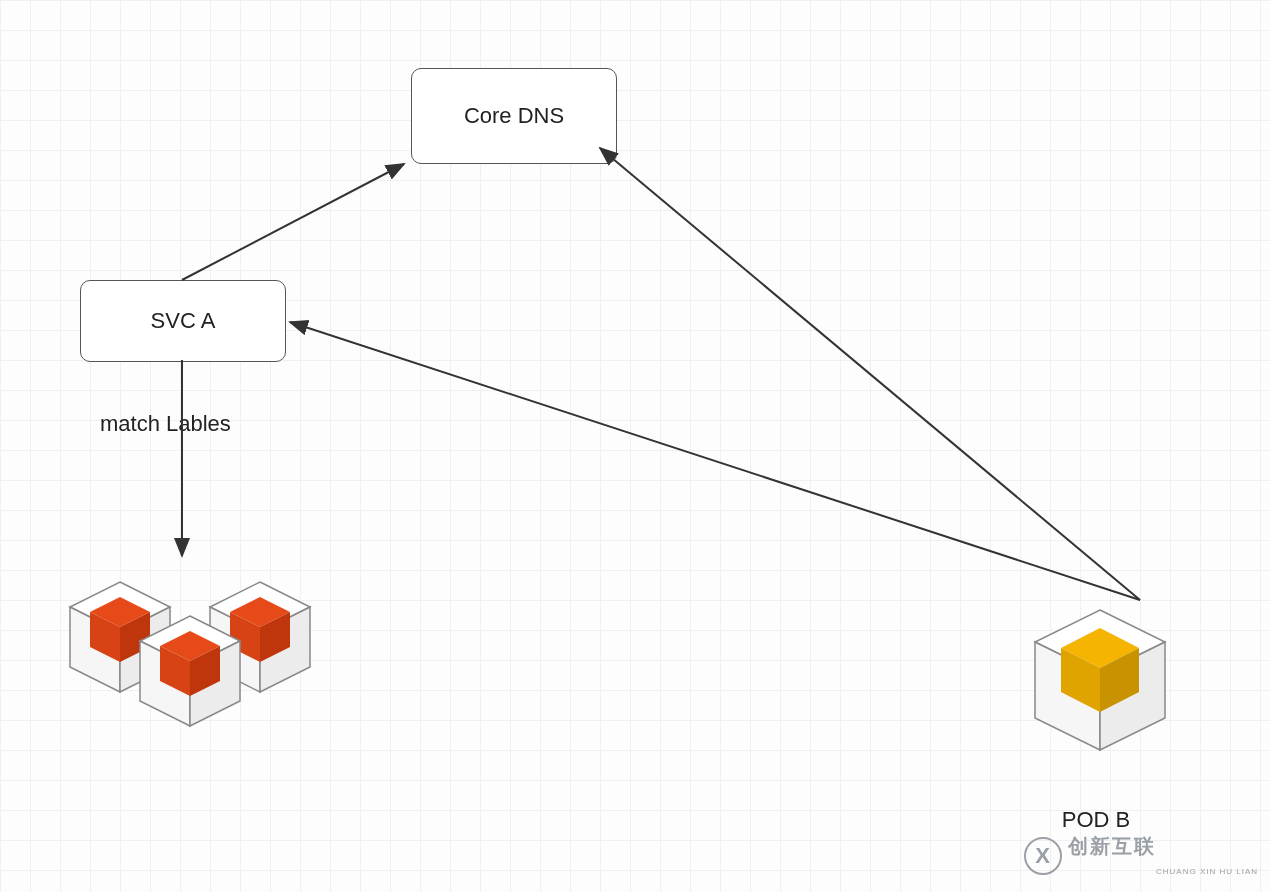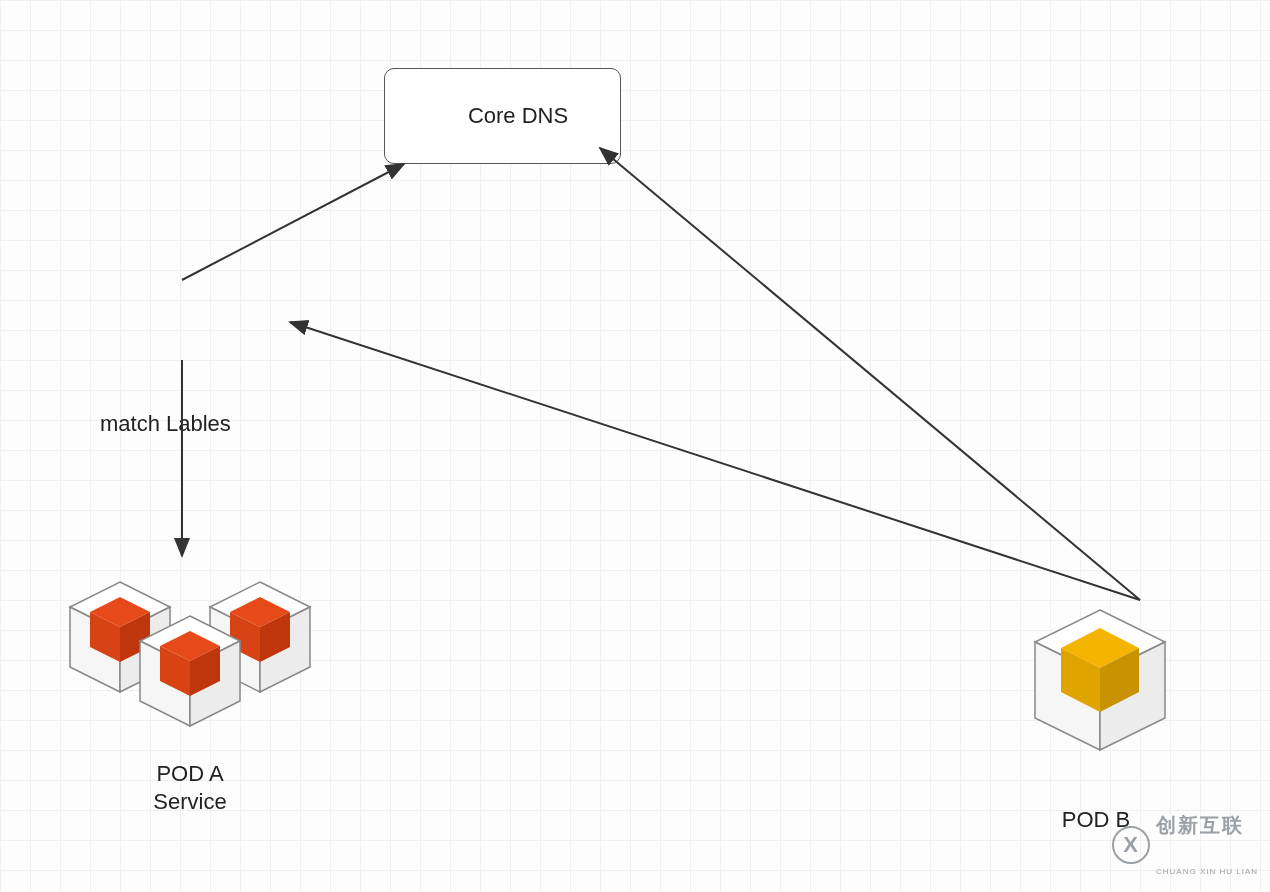--- a/index.html
+++ b/index.html
@@ -72,35 +72,36 @@
     height: 34px;
     border: 2.5px solid #9aa0a6;
     border-radius: 50%;
     display: flex;
     align-items: center;
     justify-content: center;
     font-weight: bold;
     font-size: 22px;
     color: #9aa0a6;
   }
-  .watermark .stack { display:flex; flex-direction:column; line-height:1.05;}
+  .watermark .stack { display:flex; line-height:1.05;}
 </style>
 </head>
 <body>
 <div class="canvas">
 
-  <div class="node-box" style="left:384px; top:68px; width:204px; height:94px;padding-left:31px;">
+  <div class="node-box" style="left:411px; top:68px; width:204px; height:94px;">
     <span>Core DNS</span>
   </div>
 
+  <div class="node-box" style="left:80px; top:280px; width:204px; height:80px;">
+    <span>SVC A</span>
+  </div>
 
   <div class="label" style="left:100px; top:410px; width:170px; text-align:left;">match Lables</div>
 
-  <div class="label" style="left:110px; top:760px; width:160px;">POD A
-Service</div>
 
   <div class="label" style="left:1036px; top:806px; width:120px;">POD B</div>
 
   <svg class="overlay" viewBox="0 0 1270 892">
     <defs>
       <marker id="arrowhead" markerWidth="12" markerHeight="12" refX="9" refY="4" orient="auto" markerUnits="strokeWidth">
         <path d="M0,0 L10,4 L0,8 Z" fill="#333"></path>
       </marker>
     </defs>
 

